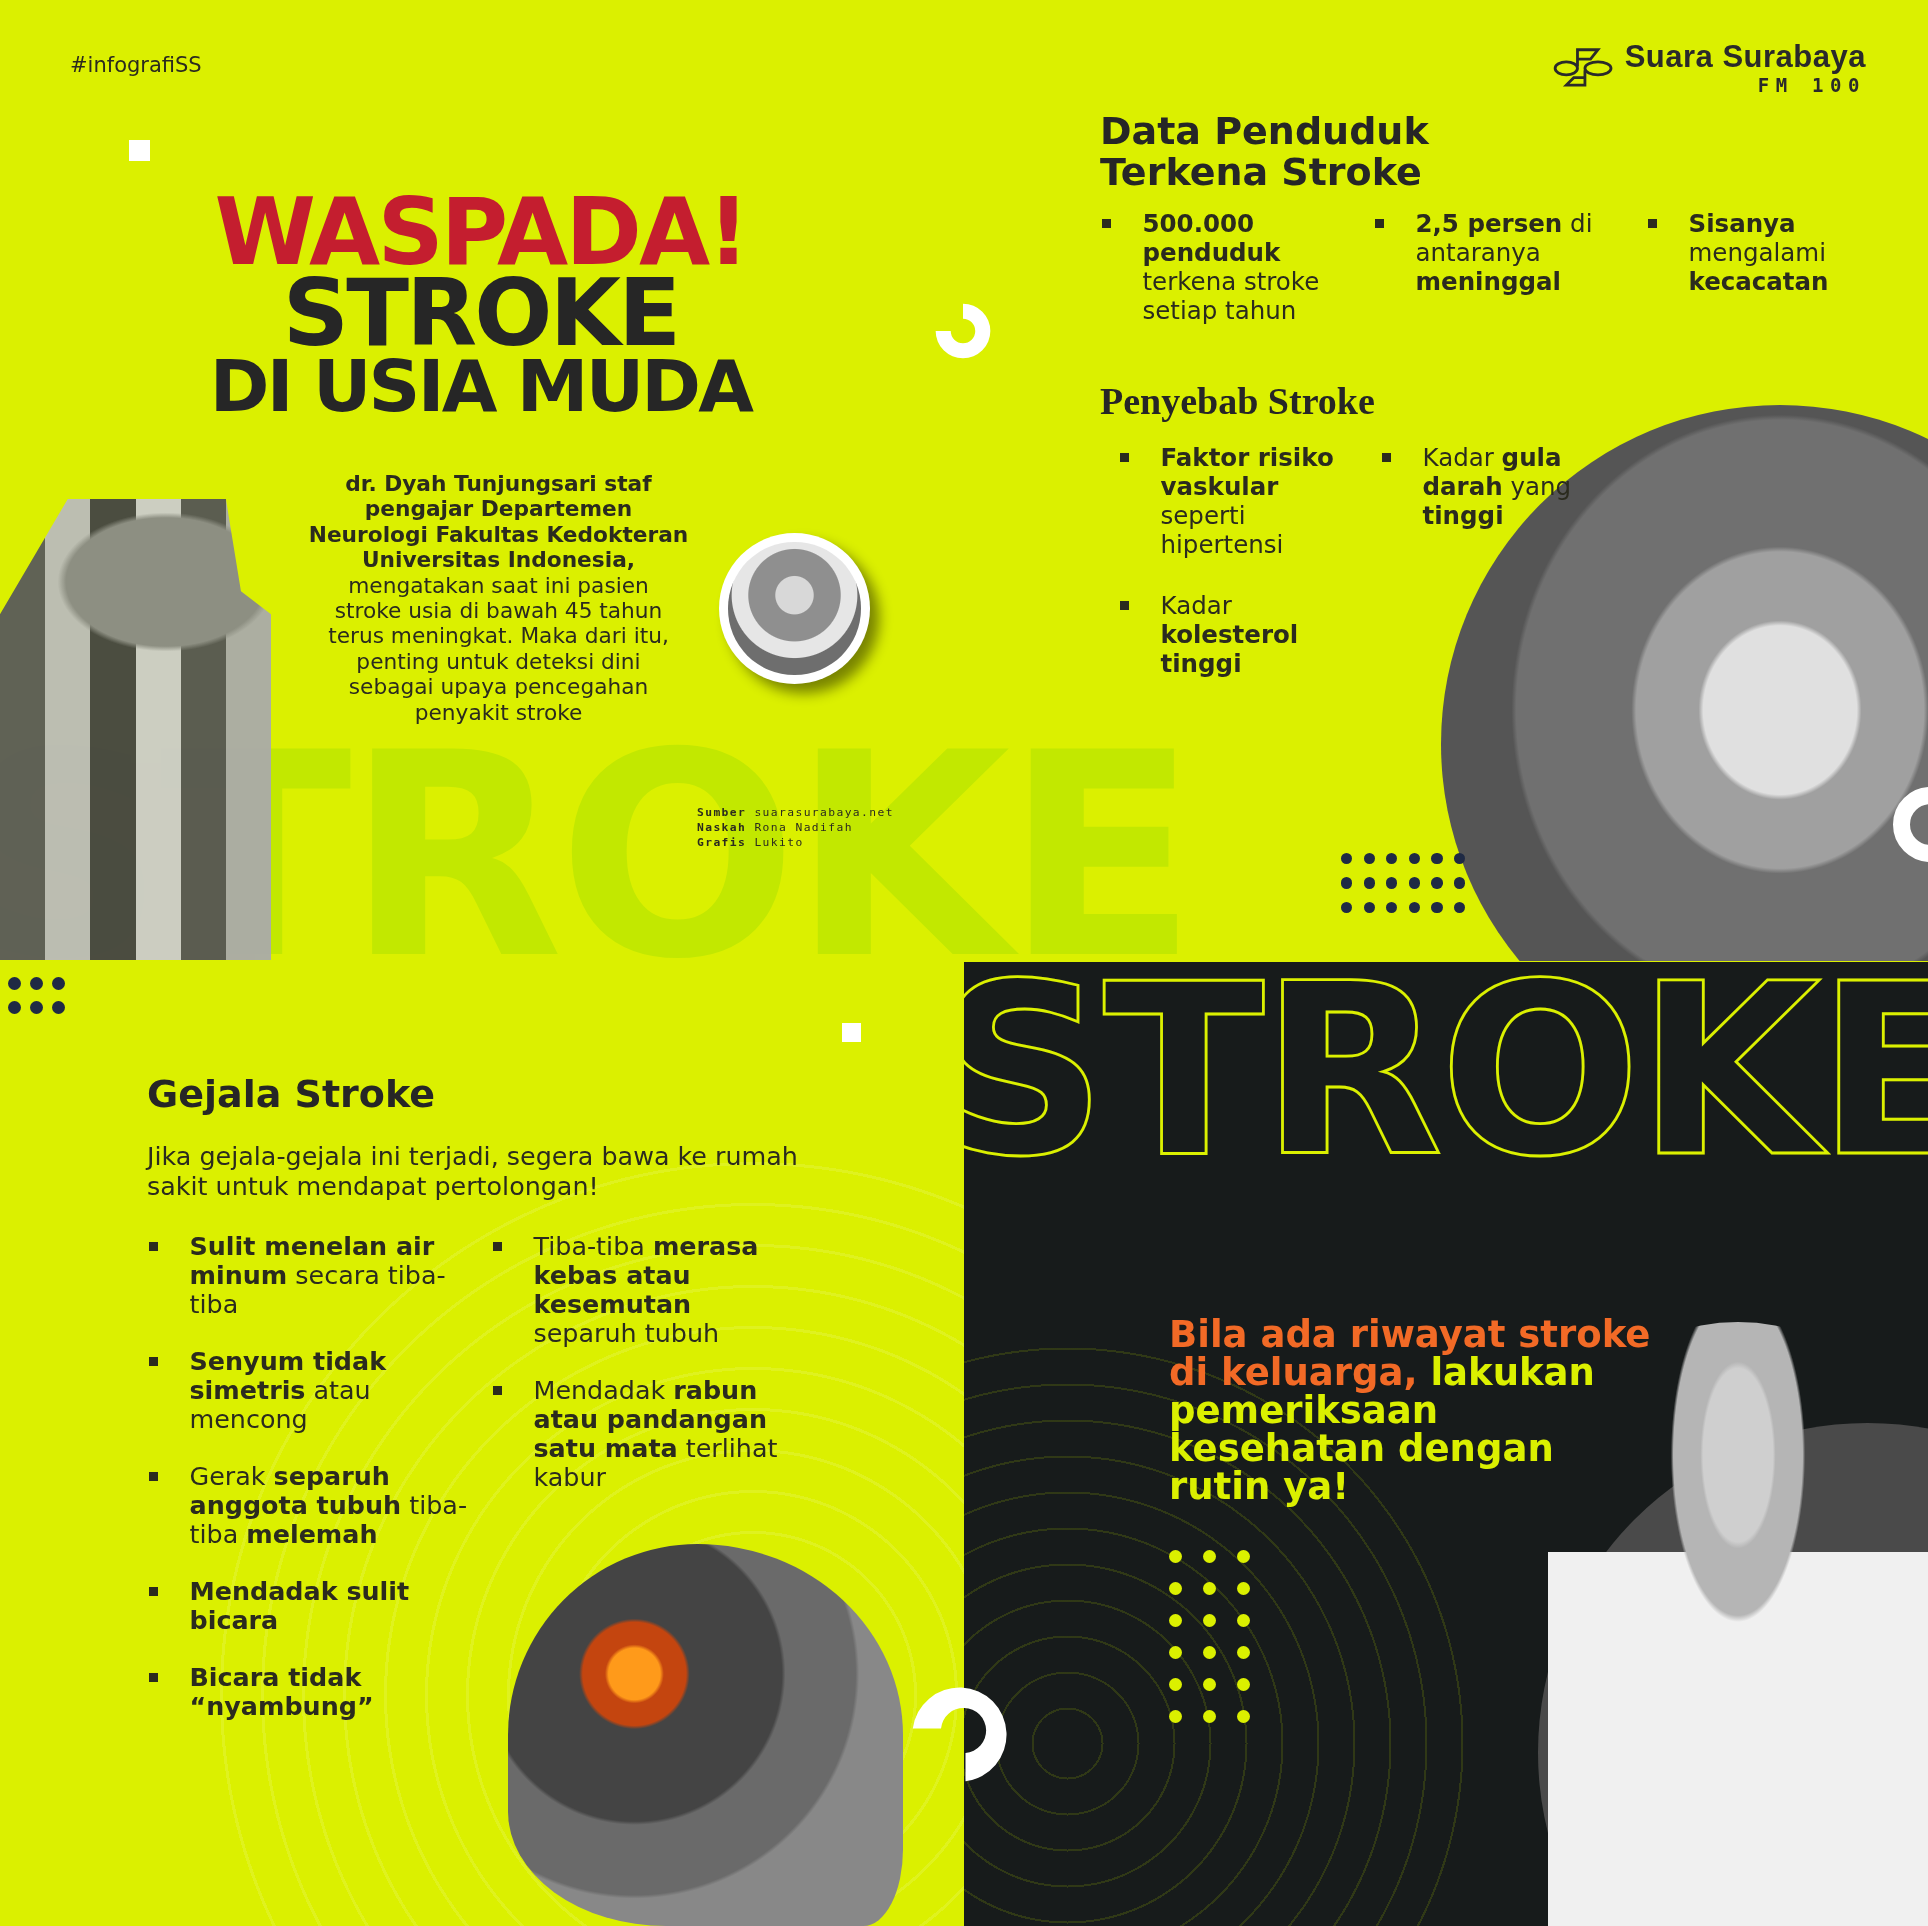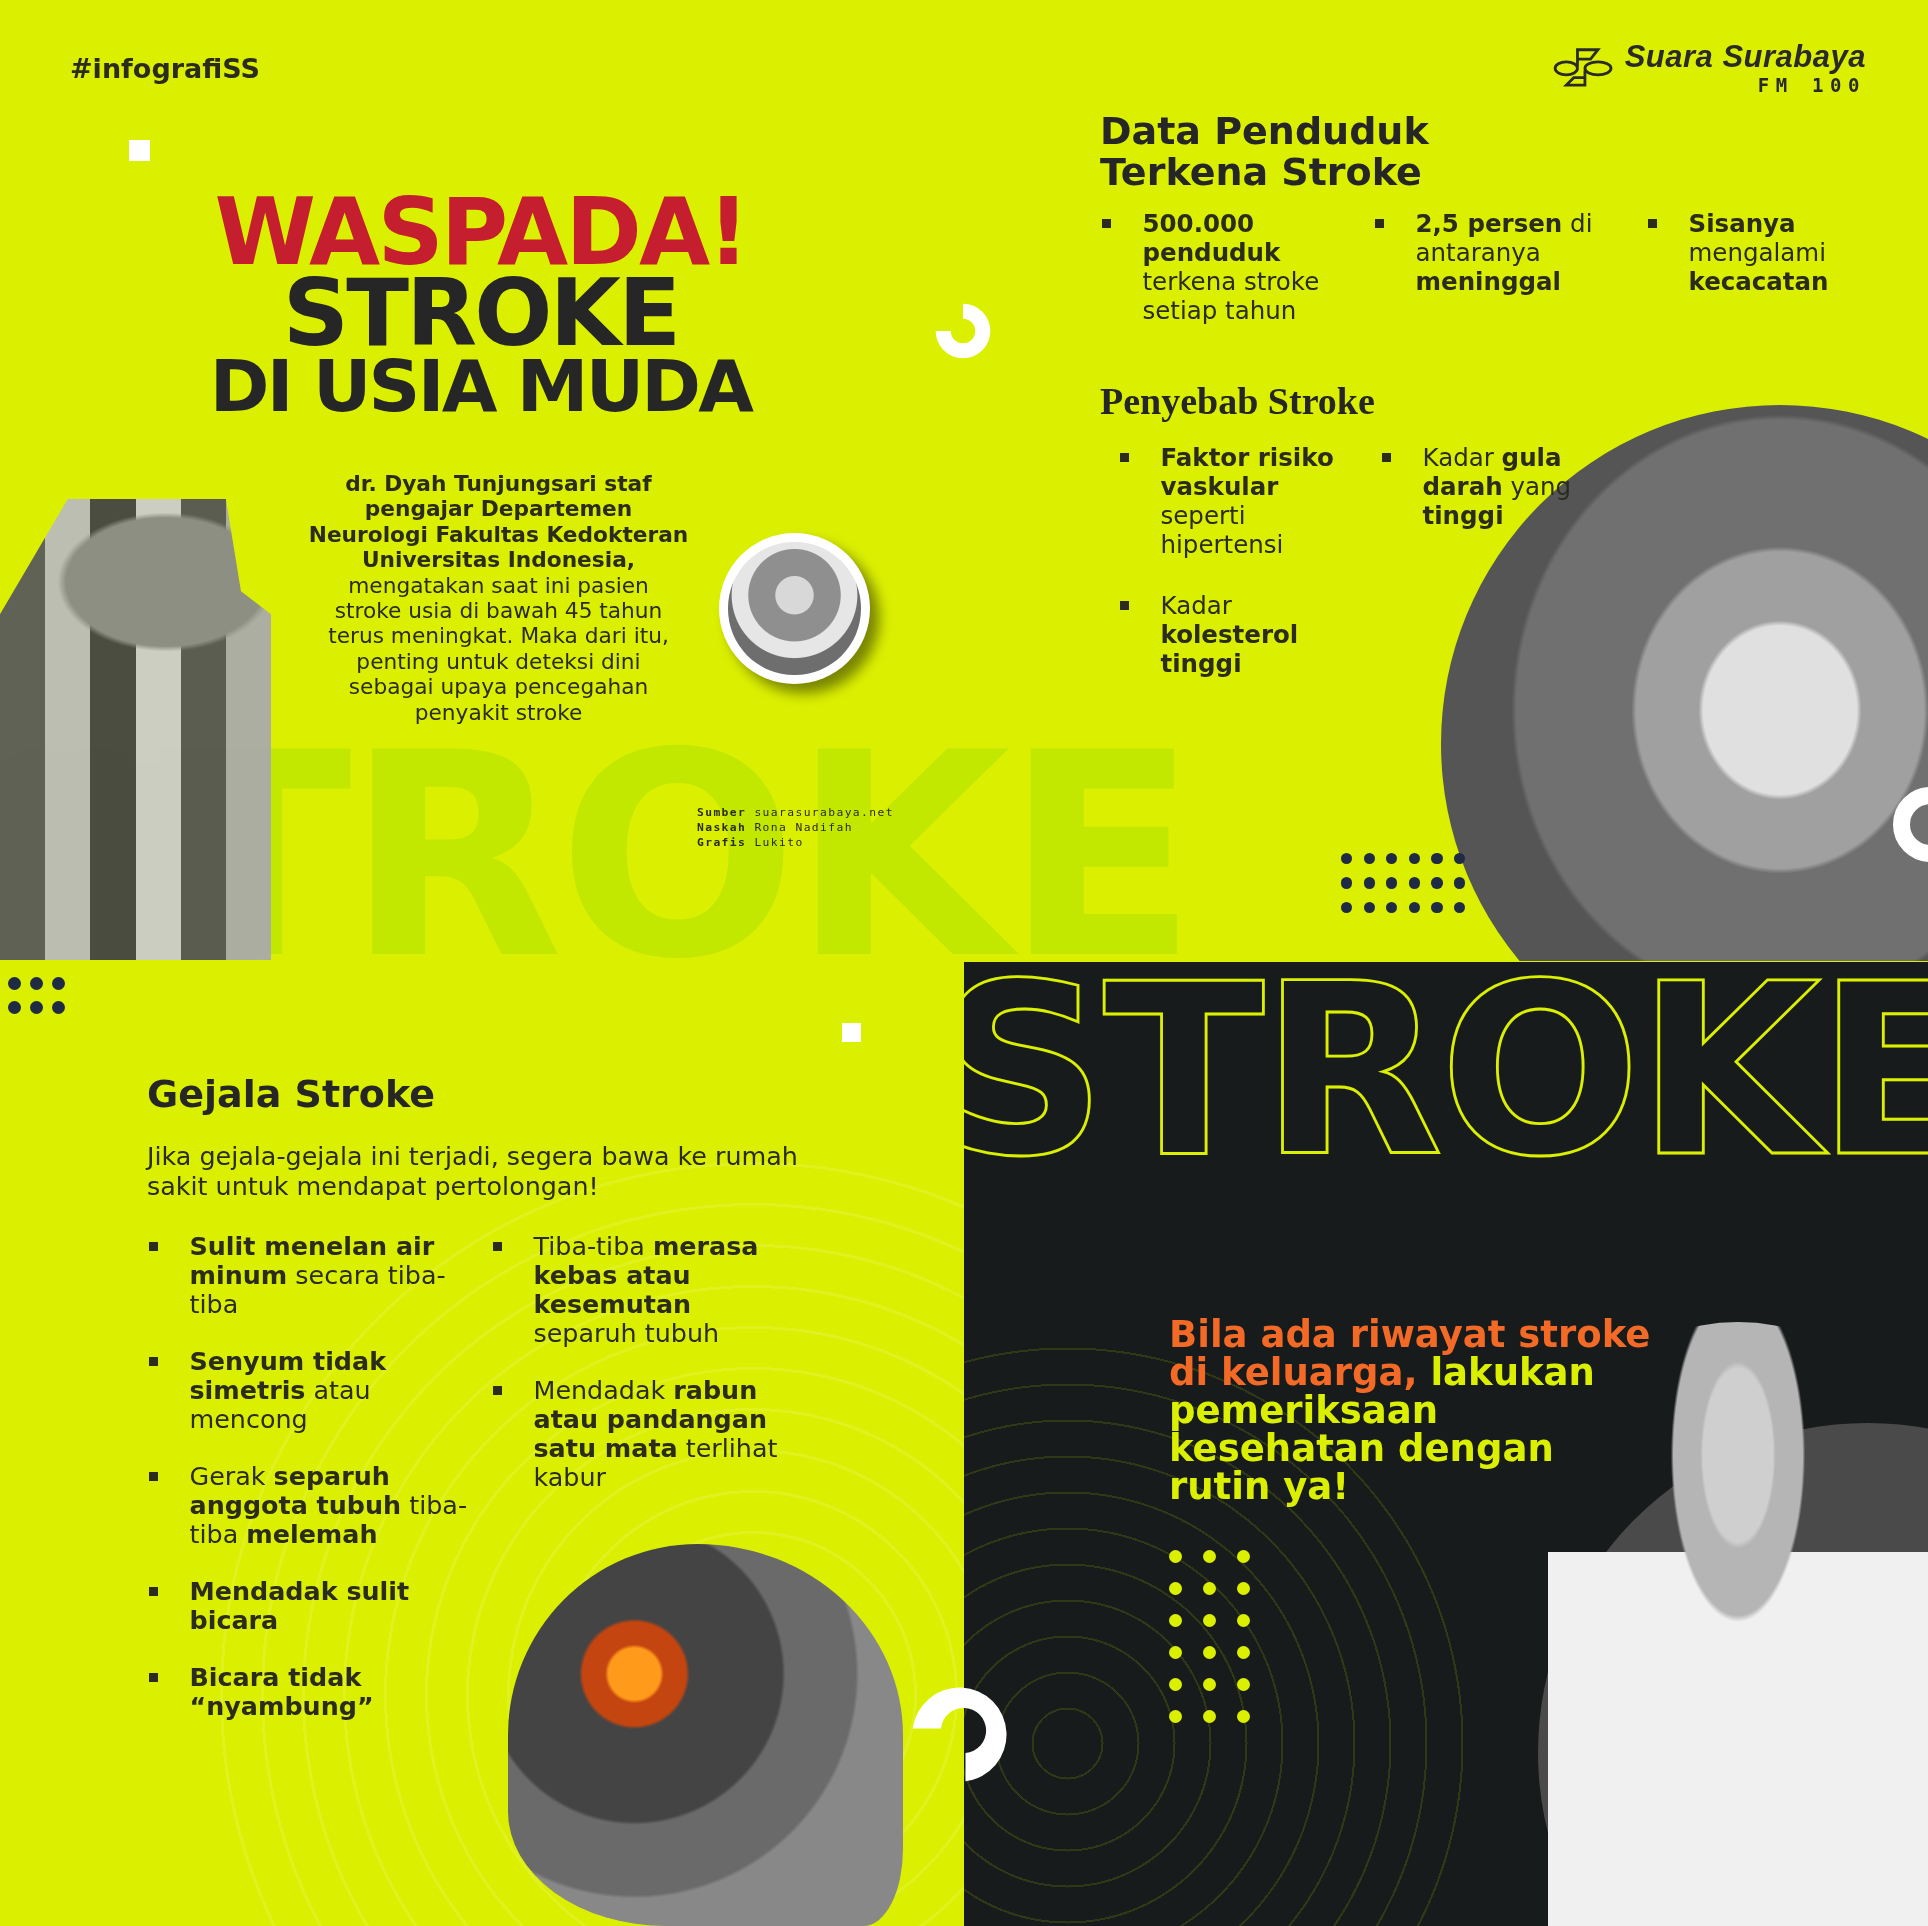--- a/index.html
+++ b/index.html
@@ -2,24 +2,24 @@
 <html style="font-size:15px"><head>
 <meta charset="utf-8">
 <style>
   * { box-sizing: border-box; margin: 0; padding: 0; }
   html, body { width: 1928px; height: 1927px; overflow: hidden; background: #dbf000; }
   body { position: relative; font-family: "DejaVu Sans", sans-serif; color: #2a2a2a; }
 
   .abs { position: absolute; }
 
   
-  .hashtag { left: 70px; top: 53px; font-size: 27px; color: #2b2b1e; font-weight: bold; }
+  .hashtag { left: 70px; top: 53px; font-size: 21px; color: #2b2b1e; }
   .logo { right: 62px; top: 41px; display: flex; align-items: center; gap: 9.4px; }
   .logo-text { display: flex; flex-direction: column; align-items: flex-end; }
-  .logo-name { font-family: "Liberation Sans", sans-serif; font-weight: bold; font-size: 31px; color: #2a2a2a; line-height: 1; letter-spacing: 0.5px; font-style: italic; }
+  .logo-name { font-family: "Liberation Sans", sans-serif; font-weight: bold; font-size: 31px; color: #2a2a2a; line-height: 1; letter-spacing: 0.5px; }
   .logo-sub { font-family: "DejaVu Sans Mono", monospace; font-weight: bold; font-size: 19px; letter-spacing: 6.6px; color: #2a2a2a; margin-top: 1.9px; }
 
   
   .sq { background: #fff; }
   .dots { display: grid; gap: 0; }
   .dot { width: 13px; height: 13px; border-radius: 50%; }
 
   
   .title { left: 85px; top: 193px; width: 791px; text-align: center; font-family: "DejaVu Sans", sans-serif; font-weight: bold; line-height: 0.88; letter-spacing: -2.8px; }
   .title .t1 { color: #c41e2f; font-size: 92px; }

